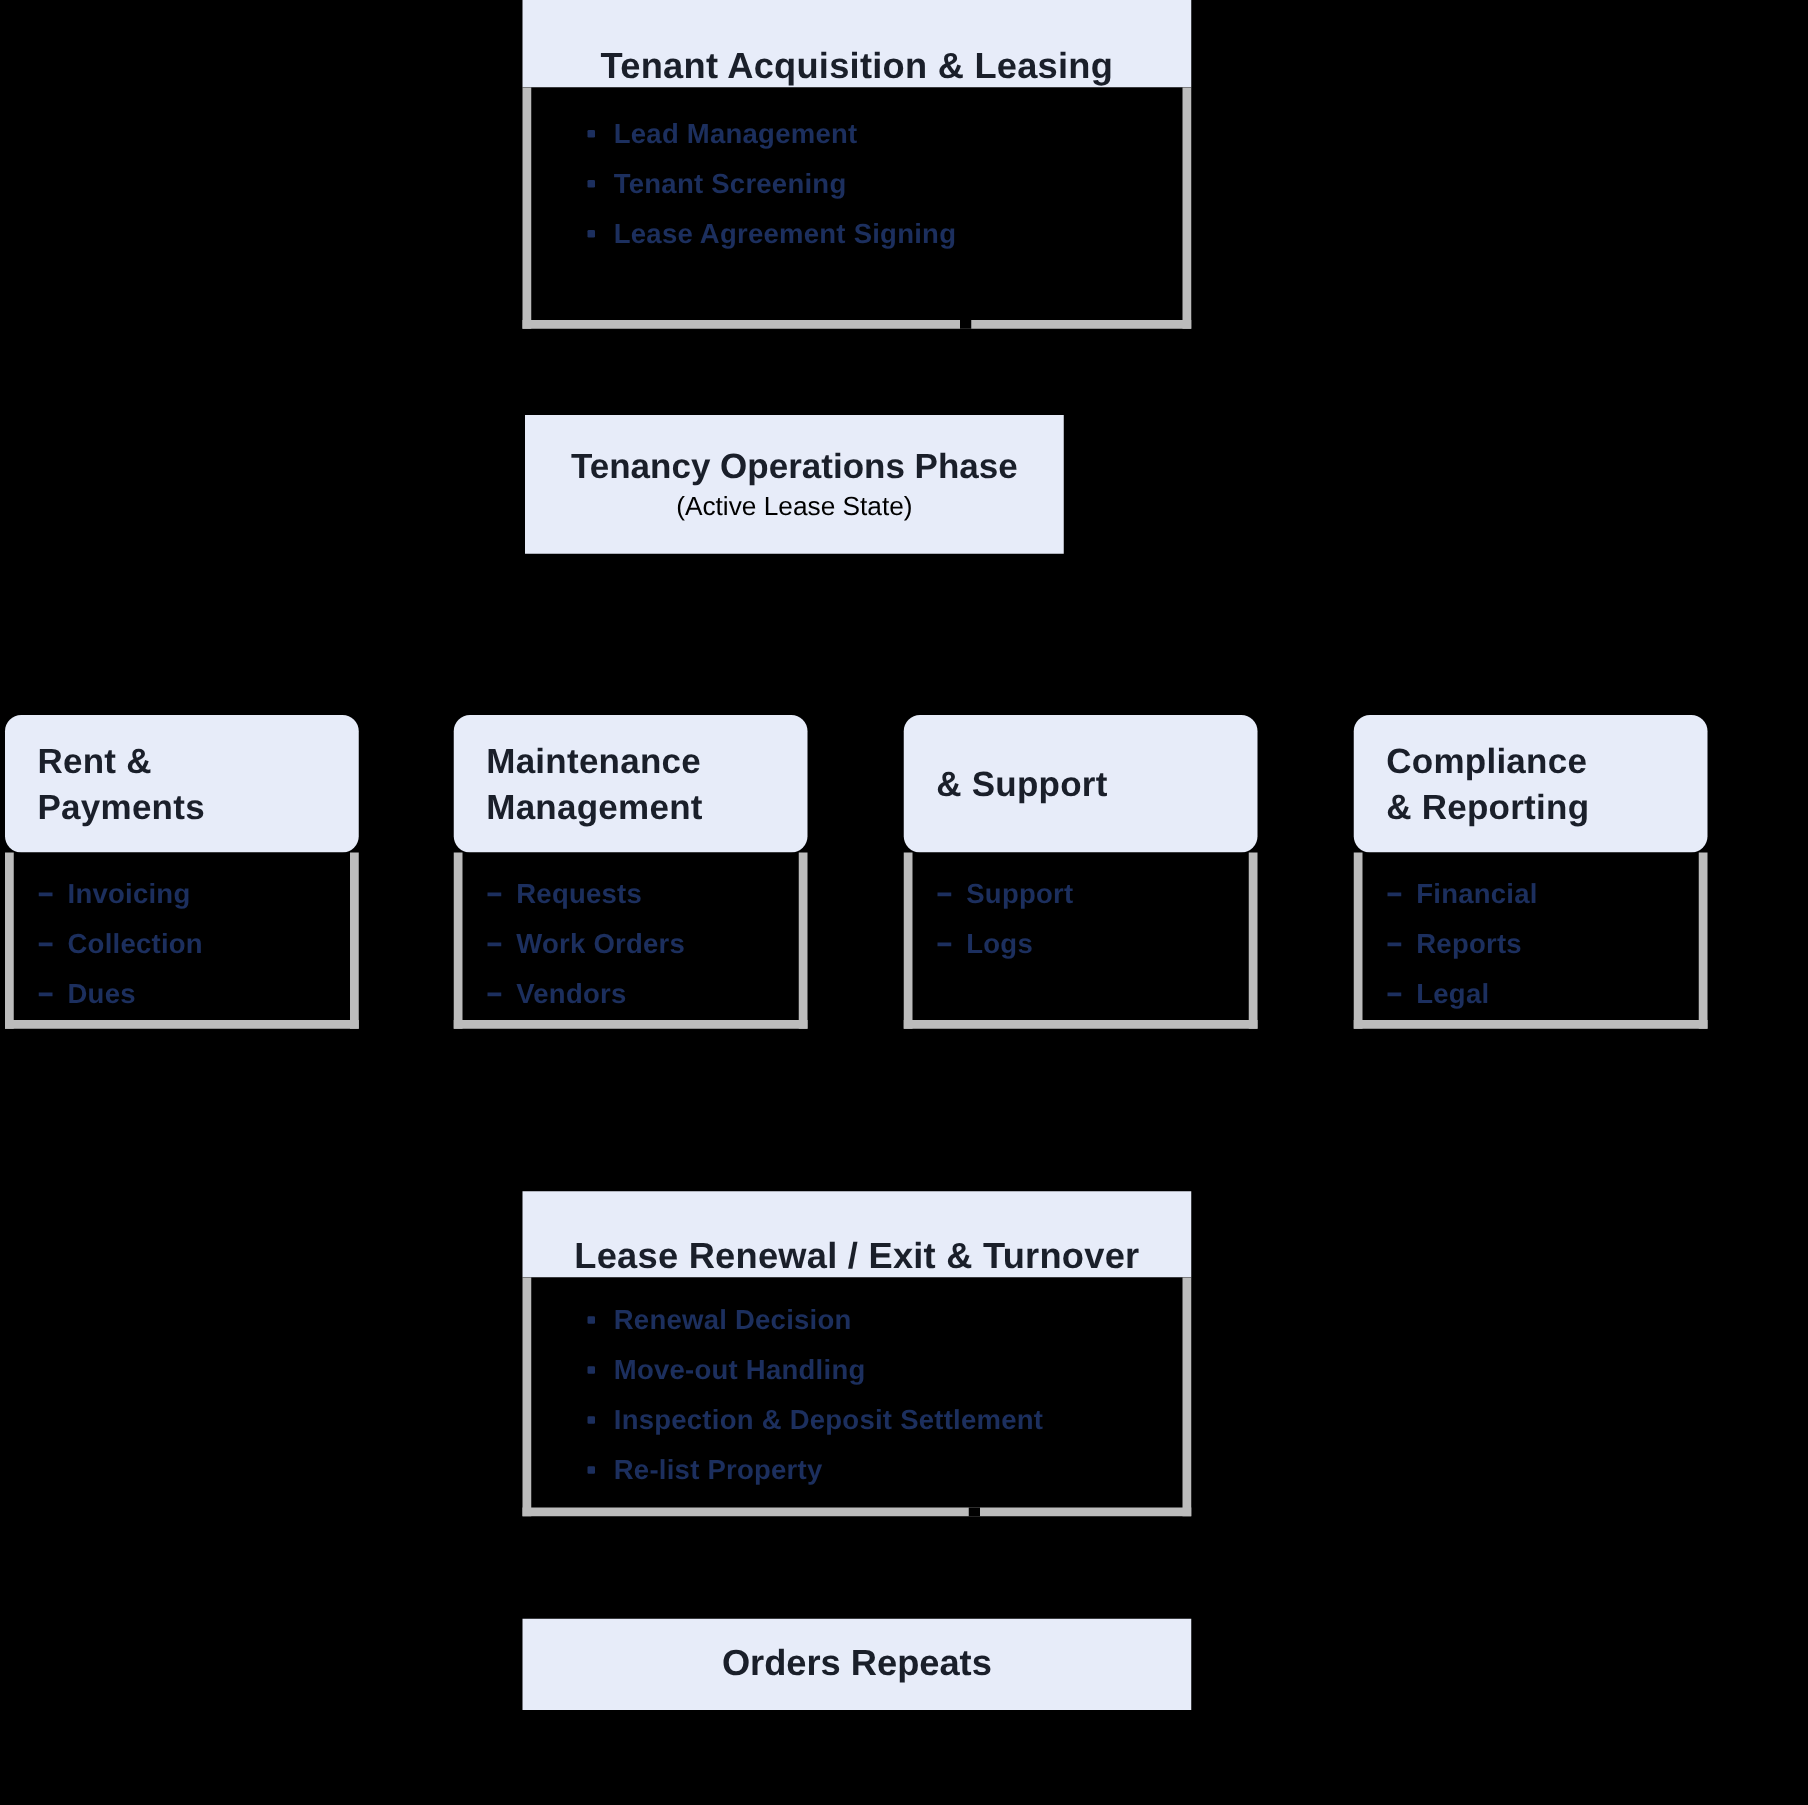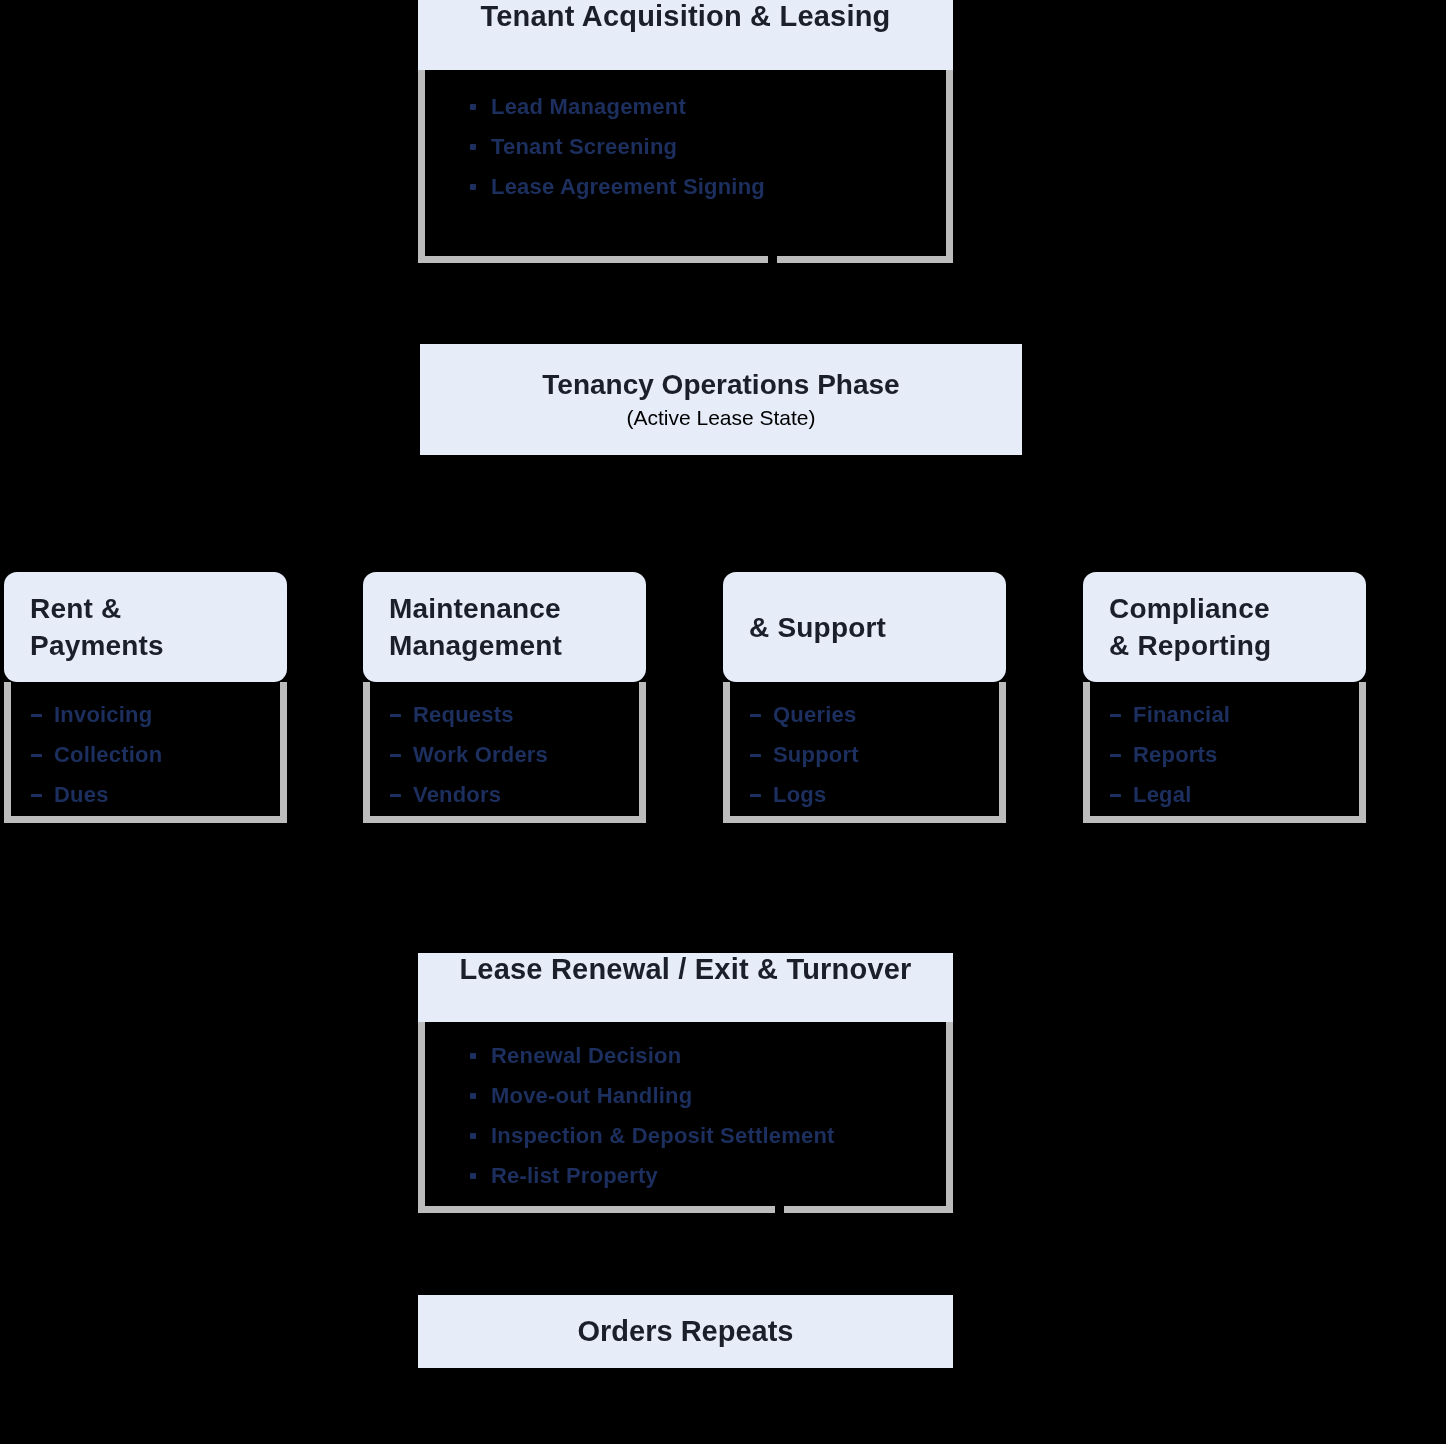--- a/index.html
+++ b/index.html
@@ -18,21 +18,21 @@
   .flow-box { position: absolute; }
 
   .hdr {
     background: #e7ecf9;
     color: #1a1f2a;
     font-weight: 700;
     box-sizing: border-box;
   }
   .hdr.center {
     display: flex;
-    align-items: flex-start;
+    align-items: flex-end;
     justify-content: center;
     text-align: center;
   }
   .hdr.left {
     display: flex;
     flex-direction: column;
     justify-content: center;
     padding-left: 26px;
   }
   .hdr .line { display: block; }
@@ -106,21 +106,21 @@
     font-weight: 400;
     font-size: 21px;
     margin-top: 5px;
   }
 
   
   #box-tenant        { left: 418px; top: 0;      width: 535px; }
   #box-tenant .hdr   { height: 70px; }
   #box-tenant .bdy   { height: 193px; }
 
-  #box-operations    { left: 420px; top: 344px;  width: 602px; height: 111px; }
+  #box-operations    { left: 420px; top: 332px;  width: 431px; height: 111px; }
 
   #box-rent          { left: 4px;    top: 572px; width: 283px; }
   #box-maintenance   { left: 363px;  top: 572px; width: 283px; }
   #box-communication { left: 723px;  top: 572px; width: 283px; }
   #box-compliance    { left: 1083px; top: 572px; width: 283px; }
   .mid .hdr          { height: 110px; border-radius: 13px; }
   .mid .bdy          { height: 141px; }
 
   #box-renewal       { left: 418px; top: 953px;  width: 535px; }
   #box-renewal .hdr  { height: 69px; }
@@ -202,24 +202,20 @@
     </div>
   </div>
 
   <div class="flow-box mid" id="box-communication">
     <div class="hdr left title-md">
       <span class="line">&amp; Support</span>
     </div>
     <div class="bdy pad-md">
       <div class="item">
         <span class="marker-dash"></span>
-        <span>Queries</span>
-      </div>
-      <div class="item">
-        <span class="marker-dash"></span>
         <span>Support</span>
       </div>
       <div class="item">
         <span class="marker-dash"></span>
         <span>Logs</span>
       </div>
     </div>
   </div>
 
   <div class="flow-box mid" id="box-compliance">

